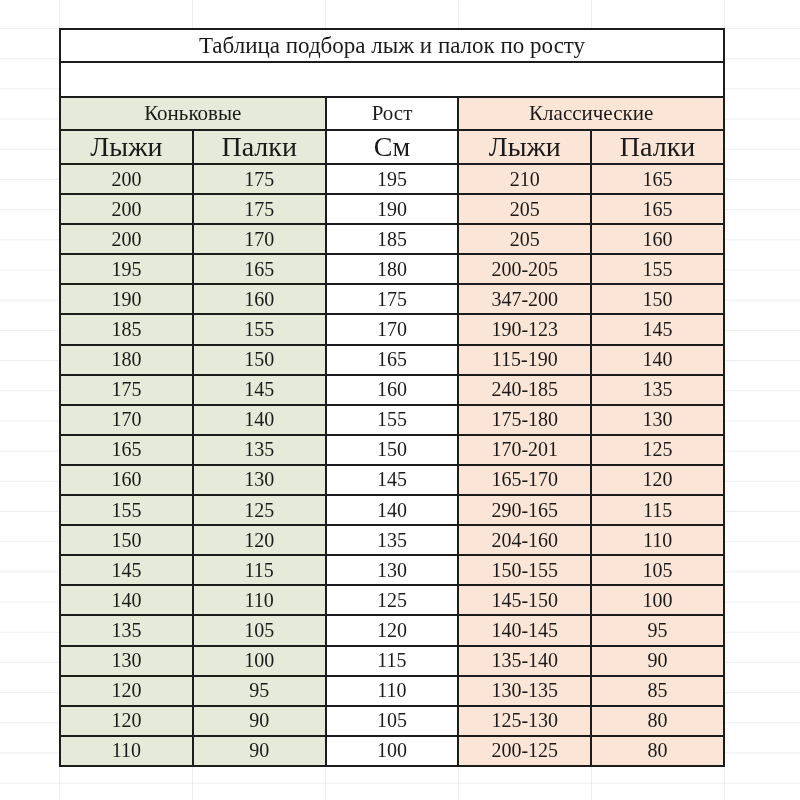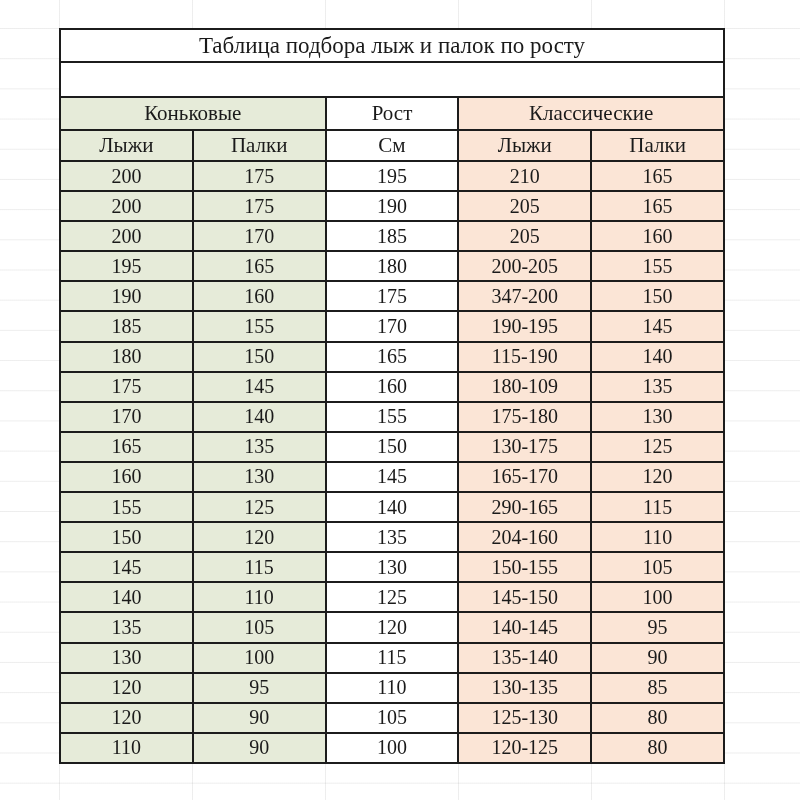--- a/index.html
+++ b/index.html
@@ -50,21 +50,21 @@
   .row-blank td {
     height: 33px;
     background: #ffffff;
   }
   .row-groups th {
     height: 31px;
     font-size: 21px;
   }
   .row-subheaders th {
     height: 29px;
-    font-size: 21px;
+    font-size: 28px;
     border-bottom-width: 3px;
   }
   .row-data td {
     height: 28.1px;
     font-size: 20px;
   }
   .bg-skate  { background: var(--skate-color, #e6ebd9); }
   .bg-height { background: var(--height-color, #ffffff); }
   .bg-classic{ background: var(--classic-color, #fbe5d6); }
 </style>
@@ -133,49 +133,49 @@
           <td class="bg-skate">190</td>
           <td class="bg-skate">160</td>
           <td class="bg-height">175</td>
           <td class="bg-classic">347-200</td>
           <td class="bg-classic">150</td>
         </tr>
         <tr class="row-data">
           <td class="bg-skate">185</td>
           <td class="bg-skate">155</td>
           <td class="bg-height">170</td>
-          <td class="bg-classic">190-195</td>
+          <td class="bg-classic">190-123</td>
           <td class="bg-classic">145</td>
         </tr>
         <tr class="row-data">
           <td class="bg-skate">180</td>
           <td class="bg-skate">150</td>
           <td class="bg-height">165</td>
           <td class="bg-classic">115-190</td>
           <td class="bg-classic">140</td>
         </tr>
         <tr class="row-data">
           <td class="bg-skate">175</td>
           <td class="bg-skate">145</td>
           <td class="bg-height">160</td>
-          <td class="bg-classic">180-109</td>
+          <td class="bg-classic">240-185</td>
           <td class="bg-classic">135</td>
         </tr>
         <tr class="row-data">
           <td class="bg-skate">170</td>
           <td class="bg-skate">140</td>
           <td class="bg-height">155</td>
           <td class="bg-classic">175-180</td>
           <td class="bg-classic">130</td>
         </tr>
         <tr class="row-data">
           <td class="bg-skate">165</td>
           <td class="bg-skate">135</td>
           <td class="bg-height">150</td>
-          <td class="bg-classic">130-175</td>
+          <td class="bg-classic">170-201</td>
           <td class="bg-classic">125</td>
         </tr>
         <tr class="row-data">
           <td class="bg-skate">160</td>
           <td class="bg-skate">130</td>
           <td class="bg-height">145</td>
           <td class="bg-classic">165-170</td>
           <td class="bg-classic">120</td>
         </tr>
         <tr class="row-data">
@@ -231,18 +231,18 @@
           <td class="bg-skate">120</td>
           <td class="bg-skate">90</td>
           <td class="bg-height">105</td>
           <td class="bg-classic">125-130</td>
           <td class="bg-classic">80</td>
         </tr>
         <tr class="row-data">
           <td class="bg-skate">110</td>
           <td class="bg-skate">90</td>
           <td class="bg-height">100</td>
-          <td class="bg-classic">120-125</td>
+          <td class="bg-classic">200-125</td>
           <td class="bg-classic">80</td>
         </tr>
       </tbody>
   </table>
 </div>
 
 </body></html>

